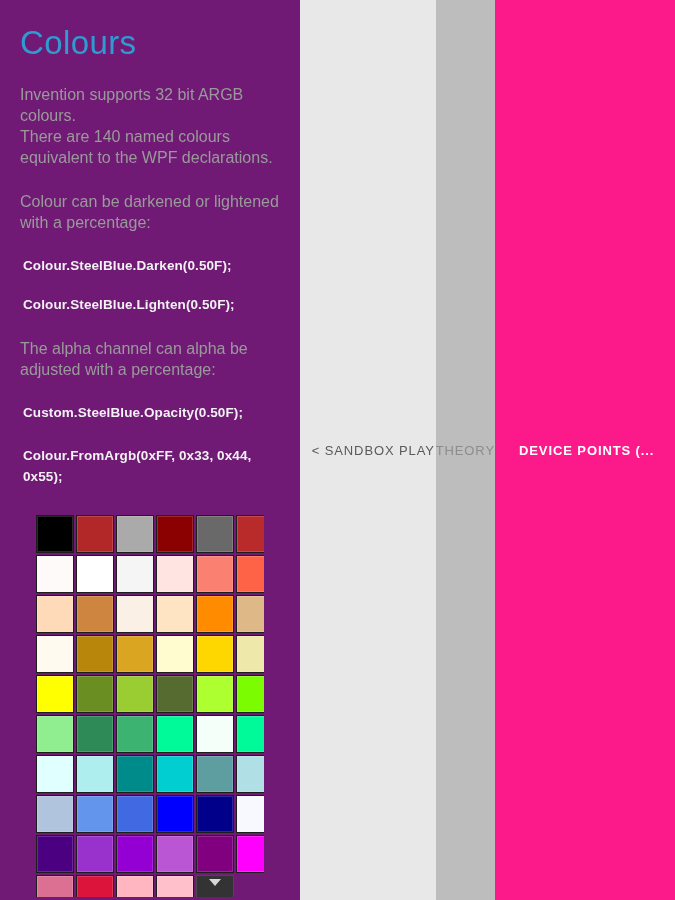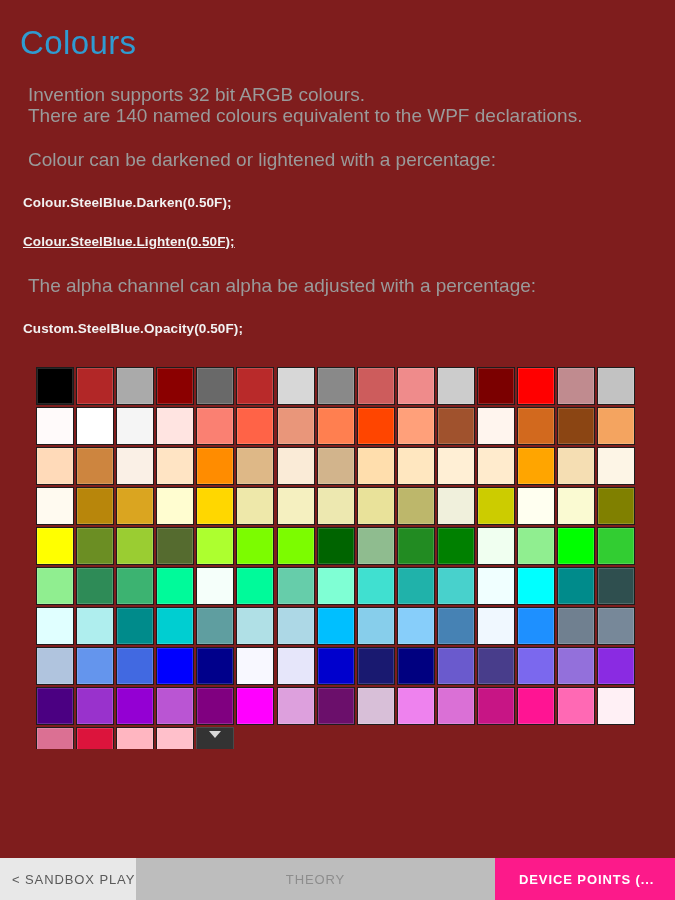--- a/index.html
+++ b/index.html
@@ -11,23 +11,23 @@
     width: 675px;
     height: 900px;
     overflow: hidden;
     font-family: "Liberation Sans", sans-serif;
     position: relative;
     -webkit-font-smoothing: antialiased;
   }
   #app {
     position: absolute;
     inset: 0;
-    background: #7f1d1d;
+    background: #701a75;
     display: flex;
-    flex-direction: column;
+    flex-direction: row;
   }
 
   
   .content {
     flex: 1 1 auto;
     position: relative;
     overflow: hidden;
     padding: 0 18px;
     box-sizing: border-box;
   }
@@ -36,36 +36,36 @@
     color: #2f9bd1;
     font-size: 33px;
     font-weight: 400;
     letter-spacing: 0.4px;
     margin: 22px 0 0 2px;
     line-height: 42px;
   }
 
   .para {
     color: #9a9a9a;
-    font-size: 19px;
+    font-size: 16px;
     line-height: 21px;
-    margin: 0 0 0 10px;
+    margin: 0 0 0 2px;
   }
   .para.first { margin-top: 20px; }
   .para.spaced { margin-top: 23px; }
 
   .code {
     color: #f2f2f2;
     font-size: 13.5px;
     font-weight: bold;
     line-height: 21px;
     margin: 22px 0 0 5px;
     letter-spacing: 0.1px;
   }
-  .code.tight { margin-top: 18px; text-decoration: underline; }
+  .code.tight { margin-top: 18px; }
 
   
   .swatch-grid-wrap {
     margin-top: 28px;
     margin-left: 18px;
     margin-right: 18px;
     position: relative;
     height: 382px;
     overflow: hidden;
   }
@@ -149,20 +149,21 @@
     <p class="para spaced">Colour can be darkened or lightened with a percentage:</p>
 
     <div class="code">Colour.SteelBlue.Darken(0.50F);</div>
     <div class="code tight">Colour.SteelBlue.Lighten(0.50F);</div>
 
     <p class="para spaced">The alpha channel can alpha be adjusted with a percentage:</p>
 
     <div class="code">Custom.SteelBlue.Opacity(0.50F);</div>
 
 
+    <div class="code">Colour.FromArgb(0xFF, 0x33, 0x44, 0x55);</div>
 
     <div class="swatch-grid-wrap">
       <div class="swatch-grid" id="swatch-grid">
           <div class="swatch" title="#000000" style="background: rgb(0, 0, 0);"></div>
           <div class="swatch" title="#b22727" style="background: rgb(178, 39, 39);"></div>
           <div class="swatch" title="#aaaaaa" style="background: rgb(170, 170, 170);"></div>
           <div class="swatch" title="#8b0000" style="background: rgb(139, 0, 0);"></div>
           <div class="swatch" title="#696969" style="background: rgb(105, 105, 105);"></div>
           <div class="swatch" title="#b92a2a" style="background: rgb(185, 42, 42);"></div>
           <div class="swatch" title="#d7d7d7" style="background: rgb(215, 215, 215);"></div>

